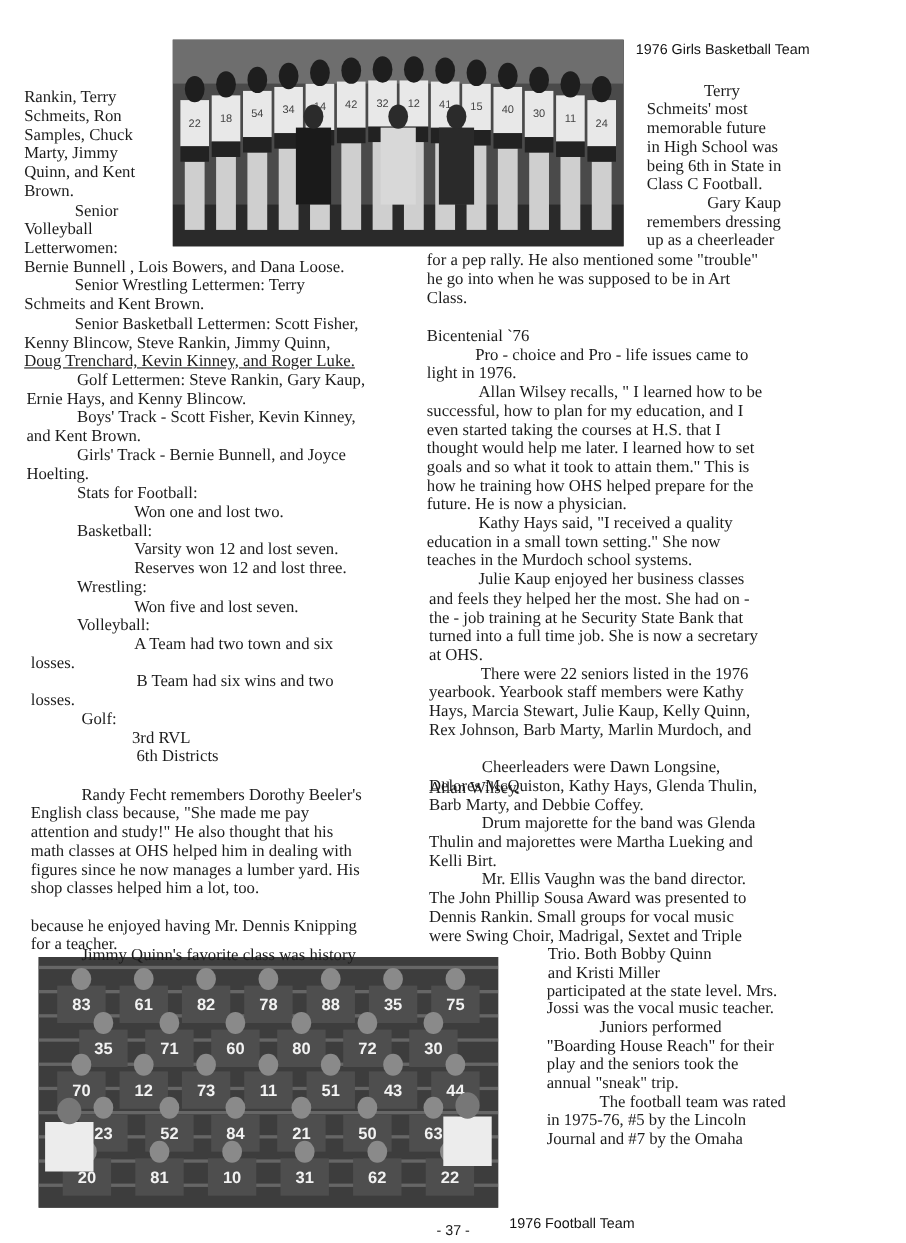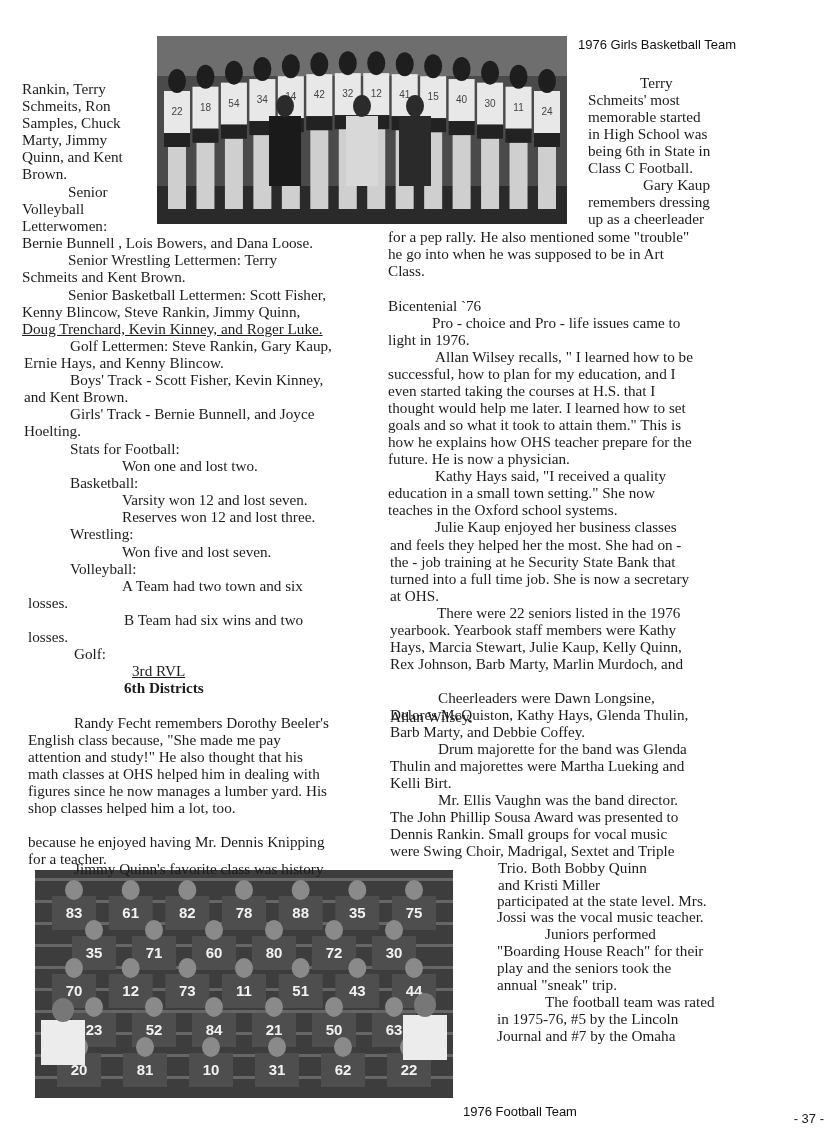--- a/index.html
+++ b/index.html
@@ -3,21 +3,21 @@
 <meta charset="utf-8">
 <style>
   html, body { margin: 0; padding: 0; background: #ffffff; }
   body { width: 824px; height: 1130px; position: relative; overflow: hidden;
          font-family: "Liberation Serif", "DejaVu Serif", serif; color: #1c1c1c; }
   .ln { position: absolute; font-size: 15.2px; line-height: 17px; white-space: nowrap; }
   .cap { position: absolute; font-family: "Liberation Sans", "DejaVu Sans", sans-serif;
          font-size: 13px; white-space: nowrap; color: #111; }
   .photo { position: absolute; overflow: hidden; background: #3b3b3b; }
   .photo svg { display: block; width: 100%; height: 100%; }
-  #pagenum { position: absolute; left: 0; width: 824px; top: 1111px; text-align: right;
+  #pagenum { position: absolute; left: 0; width: 824px; top: 1111px; text-align: center;
              font-size: 13px; font-family: "Liberation Sans", "DejaVu Sans", sans-serif; }
 </style>
 </head>
 <body>
 
 <div class="photo" style="left:157px; top:36px; width:410px; height:188px;">
   <svg id="girls-svg" viewBox="0 0 410 188" preserveAspectRatio="none">
     <rect x="0" y="0" width="410" height="188" fill="#4a4a4a"></rect>
     <rect x="0" y="0" width="410" height="40" fill="#6e6e6e"></rect>
     <rect x="0" y="150" width="410" height="38" fill="#2a2a2a"></rect>
@@ -354,58 +354,58 @@
     <div class="ln" style="left: 122px; top: 491px;">Varsity won 12 and lost seven.</div>
     <div class="ln" style="left: 122px; top: 508px;">Reserves won 12 and lost three.</div>
     <div class="ln" style="left: 70px; top: 525px;">Wrestling:</div>
     <div class="ln" style="left: 122px; top: 543px;">Won five and lost seven.</div>
     <div class="ln" style="left: 70px; top: 560px;">Volleyball:</div>
     <div class="ln" style="left: 122px; top: 577px;">A Team had two town and six</div>
     <div class="ln" style="left: 28px; top: 594px;">losses.</div>
     <div class="ln" style="left: 124px; top: 611px;">B Team had six wins and two</div>
     <div class="ln" style="left: 28px; top: 628px;">losses.</div>
     <div class="ln" style="left: 74px; top: 645px;">Golf:</div>
-    <div class="ln" style="left: 132px; top: 662px; text-decoration: underline;">3rd RVL</div>
-    <div class="ln" style="left: 124px; top: 679px; font-weight: bold;">6th Districts</div>
+    <div class="ln" style="left: 120px; top: 662px;">3rd RVL</div>
+    <div class="ln" style="left: 124px; top: 679px;">6th Districts</div>
     <div class="ln" style="left: 74px; top: 714px;">Randy Fecht remembers Dorothy Beeler's</div>
     <div class="ln" style="left: 28px; top: 731px;">English class because, "She made me pay</div>
     <div class="ln" style="left: 28px; top: 748px;">attention and study!"  He also thought that his</div>
     <div class="ln" style="left: 28px; top: 765px;">math classes at OHS helped him in dealing with</div>
     <div class="ln" style="left: 28px; top: 782px;">figures since he now manages a lumber yard.  His</div>
     <div class="ln" style="left: 28px; top: 799px;">shop classes helped him a lot, too.</div>
     <div class="ln" style="left: 74px; top: 820px; margin-top: 40px;">Jimmy Quinn's favorite class was history</div>
     <div class="ln" style="left: 28px; top: 833px;">because he enjoyed having Mr. Dennis Knipping</div>
     <div class="ln" style="left: 28px; top: 850px;">for a teacher.</div>
   </div>
 <div id="right-col">
     <div class="ln" style="left: 640px; top: 74px;">Terry</div>
     <div class="ln" style="left: 588px; top: 91px;">Schmeits' most</div>
-    <div class="ln" style="left: 588px; top: 108px;">memorable started</div>
+    <div class="ln" style="left: 588px; top: 108px;">memorable future</div>
     <div class="ln" style="left: 588px; top: 125px;">in High School was</div>
     <div class="ln" style="left: 588px; top: 142px;">being 6th in State in</div>
     <div class="ln" style="left: 588px; top: 159px;">Class C Football.</div>
     <div class="ln" style="left: 643px; top: 176px; text-align: right;">Gary Kaup</div>
     <div class="ln" style="left: 588px; top: 193px;">remembers dressing</div>
     <div class="ln" style="left: 588px; top: 210px;">up as a cheerleader</div>
     <div class="ln" style="left: 388px; top: 228px;">for a pep rally.  He also mentioned some "trouble"</div>
     <div class="ln" style="left: 388px; top: 245px;">he go into when he was supposed to be in Art</div>
     <div class="ln" style="left: 388px; top: 262px;">Class.</div>
     <div class="ln" style="left: 388px; top: 297px;">Bicentenial `76</div>
     <div class="ln" style="left: 432px; top: 314px;">Pro - choice and Pro - life issues came to</div>
     <div class="ln" style="left: 388px; top: 331px;">light in 1976.</div>
     <div class="ln" style="left: 435px; top: 348px;">Allan Wilsey recalls, " I learned how to be</div>
     <div class="ln" style="left: 388px; top: 365px;">successful, how to plan for my education, and I</div>
     <div class="ln" style="left: 388px; top: 382px;">even started taking the courses at H.S. that I</div>
     <div class="ln" style="left: 388px; top: 399px;">thought would help me later.  I learned how to set</div>
     <div class="ln" style="left: 388px; top: 416px;">goals and so what it took to attain them."  This is</div>
-    <div class="ln" style="left: 388px; top: 433px;">how  he explains how OHS teacher prepare for the</div>
+    <div class="ln" style="left: 388px; top: 433px;">how  he training how OHS helped prepare for the</div>
     <div class="ln" style="left: 388px; top: 450px;">future.  He is now a physician.</div>
     <div class="ln" style="left: 435px; top: 467px;">Kathy Hays said, "I received a quality</div>
     <div class="ln" style="left: 388px; top: 484px;">education in a small town setting."  She now</div>
-    <div class="ln" style="left: 388px; top: 501px;">teaches in the Oxford school systems.</div>
+    <div class="ln" style="left: 388px; top: 501px;">teaches in the Murdoch school systems.</div>
     <div class="ln" style="left: 435px; top: 518px;">Julie Kaup enjoyed her business classes</div>
     <div class="ln" style="left: 390px; top: 536px;">and feels they helped her the most.  She had on -</div>
     <div class="ln" style="left: 390px; top: 553px;">the - job training at he Security State Bank that</div>
     <div class="ln" style="left: 390px; top: 570px;">turned into a full time job.  She is now a secretary</div>
     <div class="ln" style="left: 390px; top: 587px;">at OHS.</div>
     <div class="ln" style="left: 437px; top: 604px;">There were 22 seniors listed in the 1976</div>
     <div class="ln" style="left: 390px; top: 621px;">yearbook.  Yearbook staff members were Kathy</div>
     <div class="ln" style="left: 390px; top: 638px;">Hays, Marcia Stewart, Julie Kaup, Kelly Quinn,</div>
     <div class="ln" style="left: 390px; top: 655px;">Rex Johnson, Barb Marty, Marlin Murdoch, and</div>
     <div class="ln" style="left: 390px; top: 672px; margin-top: 36px;">Allan Wilsey.</div>

